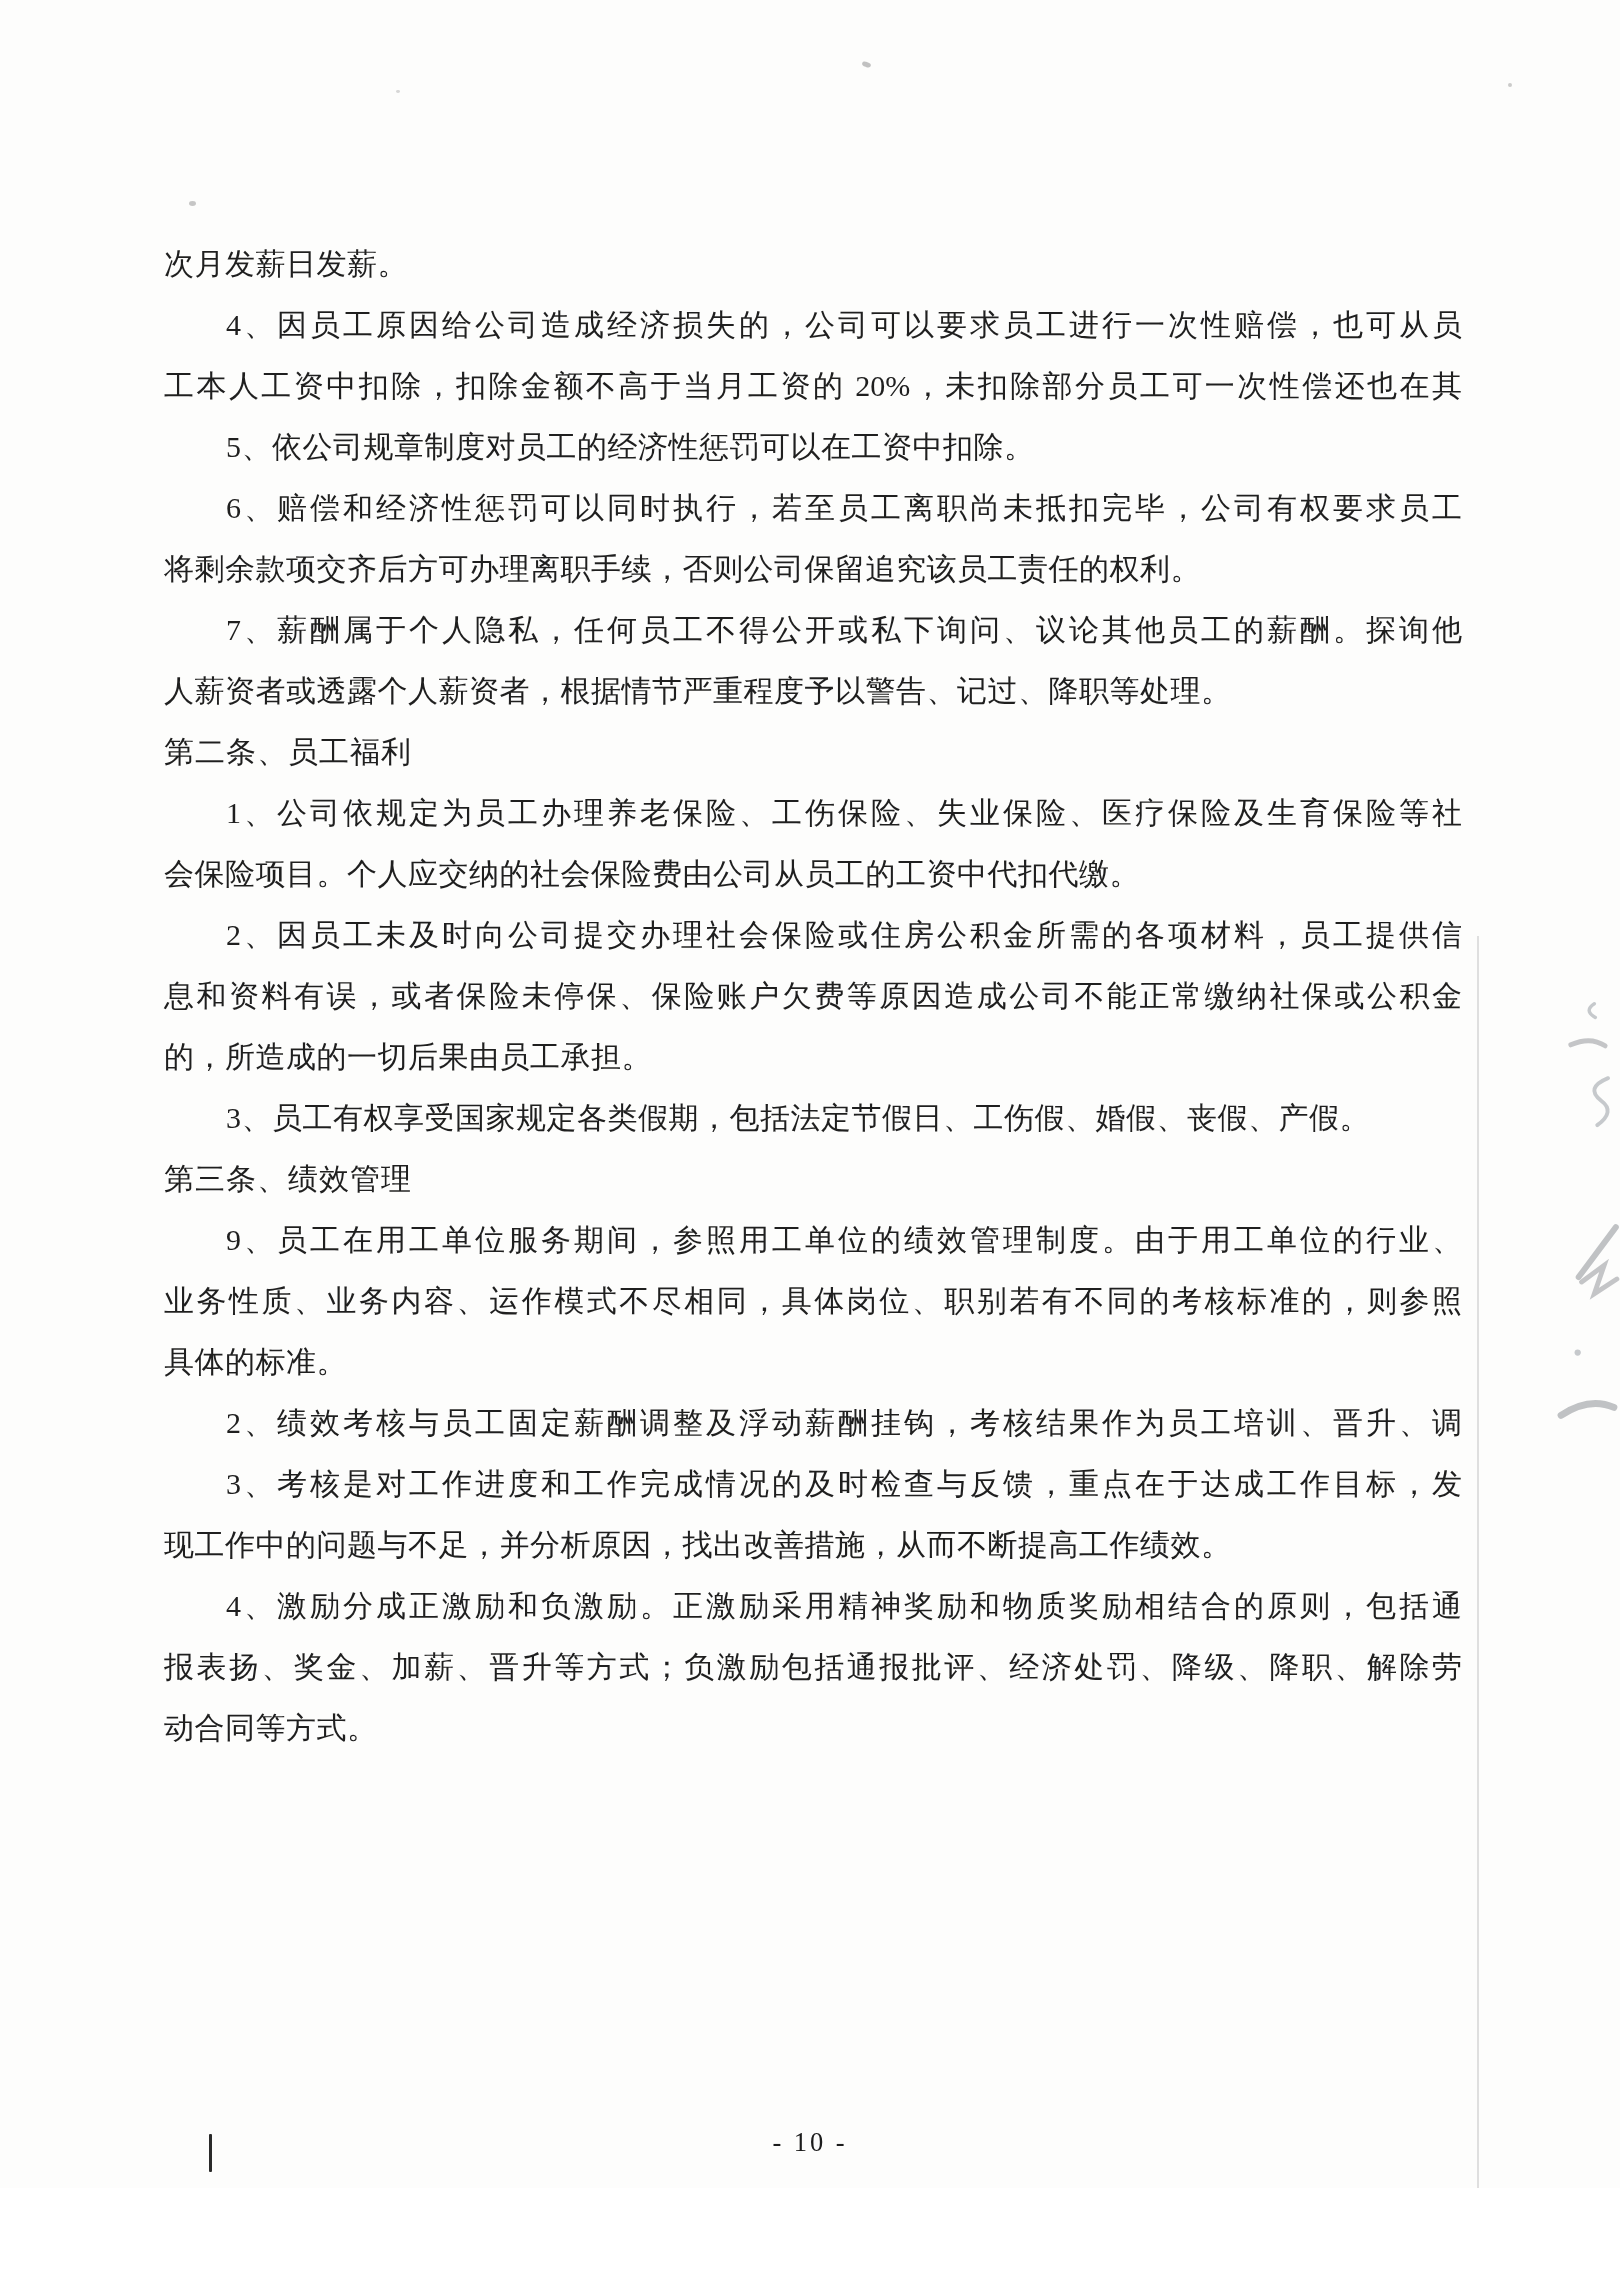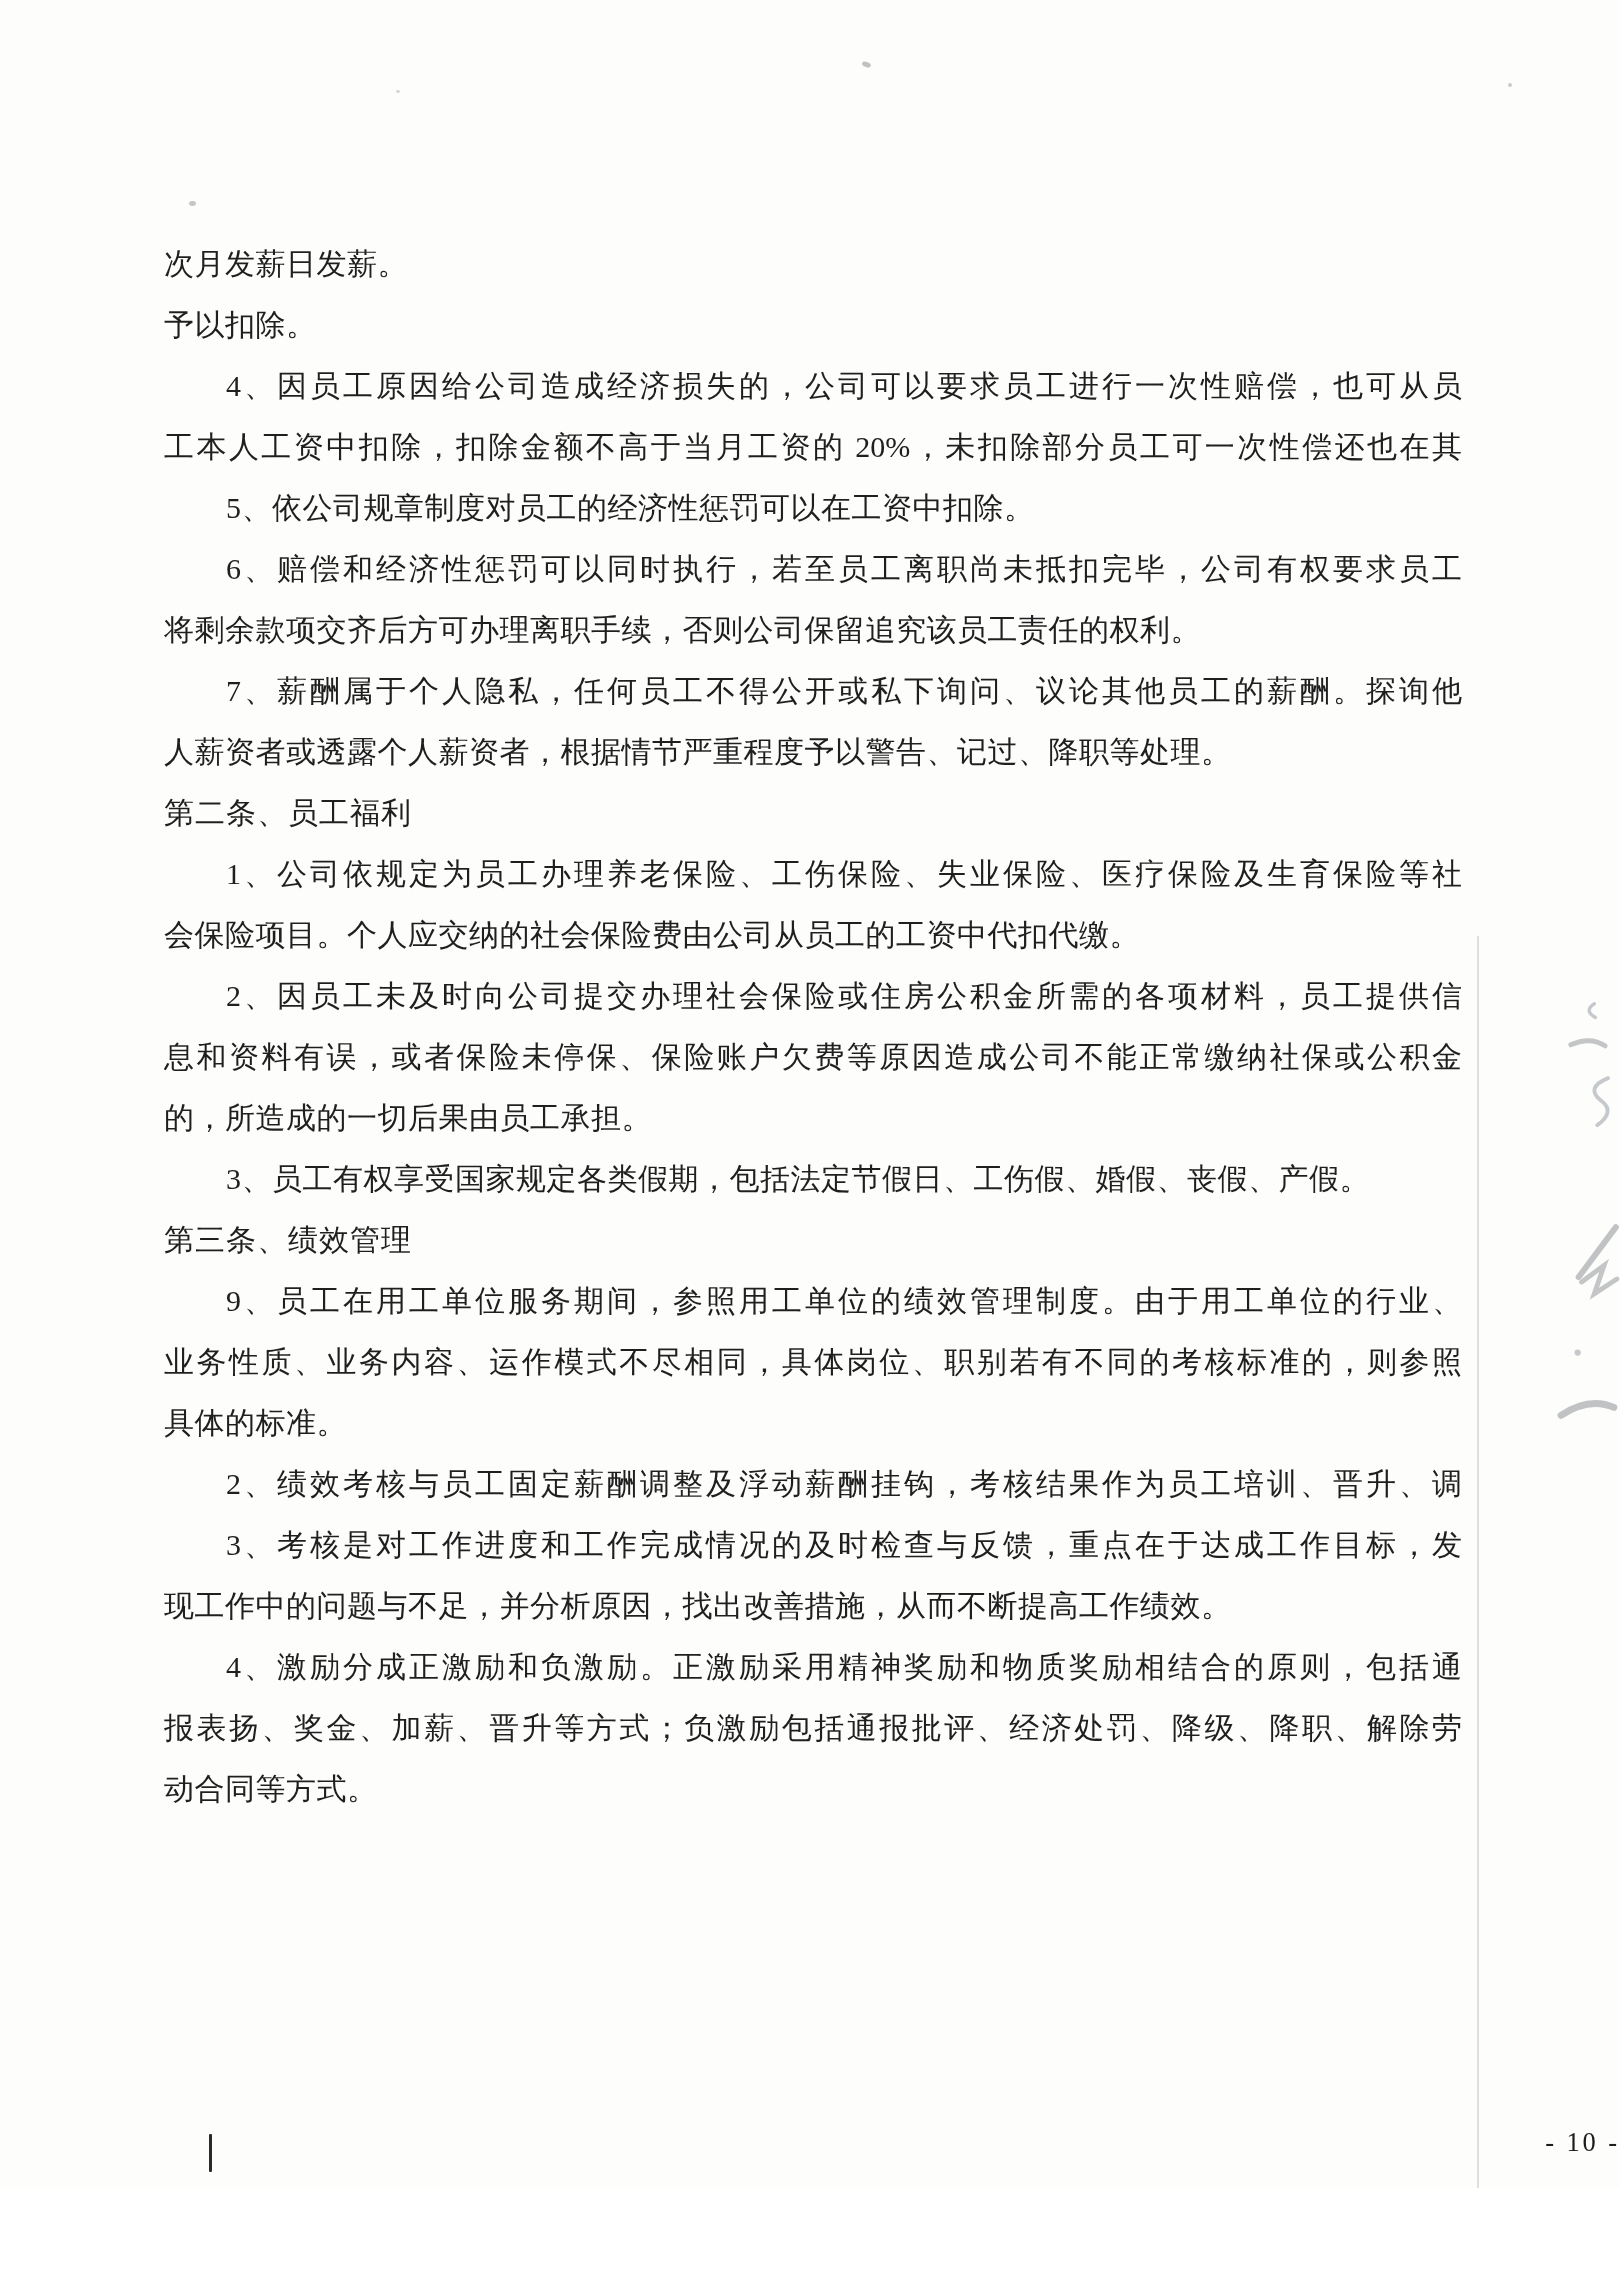--- a/index.html
+++ b/index.html
@@ -38,21 +38,21 @@
   }
   .line.indent { text-indent: 62px; }
   .line.heading { font-weight: 400; letter-spacing: 1px; }
 
   
   .page-number {
     position: absolute;
     top: 2127px;
     left: 0;
     width: 100%;
-    text-align: right;
+    text-align: center;
     font-size: 26.5px;
     letter-spacing: 2.9px;
     color: #1c1c1c;
   }
 
   
   .cursor-bar {
     position: absolute;
     left: 209px;
     top: 2134px;
@@ -85,21 +85,20 @@
   .speck.s4 { left: 396px; top: 90px;  width: 3.9px;  height: 2.9px; opacity: .35; }
   .speck.s5 { left: 635px; top: 2243px; width: 11.8px; height: 3.9px; opacity: .35; background:#b9b9b9; }
 </style>
 </head>
 <body>
 
 <div class="page">
 
   <div class="text-block">
       <div class="line">次月发薪日发薪。</div>
-      <div class="line">予以扣除。</div>
       <div class="line indent justify">4、因员工原因给公司造成经济损失的，公司可以要求员工进行一次性赔偿，也可从员</div>
       <div class="line justify">工本人工资中扣除，扣除金额不高于当月工资的 20%，未扣除部分员工可一次性偿还也在其</div>
       <div class="line indent">5、依公司规章制度对员工的经济性惩罚可以在工资中扣除。</div>
       <div class="line indent justify">6、赔偿和经济性惩罚可以同时执行，若至员工离职尚未抵扣完毕，公司有权要求员工</div>
       <div class="line">将剩余款项交齐后方可办理离职手续，否则公司保留追究该员工责任的权利。</div>
       <div class="line indent justify">7、薪酬属于个人隐私，任何员工不得公开或私下询问、议论其他员工的薪酬。探询他</div>
       <div class="line">人薪资者或透露个人薪资者，根据情节严重程度予以警告、记过、降职等处理。</div>
       <div class="line heading">第二条、员工福利</div>
       <div class="line indent justify">1、公司依规定为员工办理养老保险、工伤保险、失业保险、医疗保险及生育保险等社</div>
       <div class="line">会保险项目。个人应交纳的社会保险费由公司从员工的工资中代扣代缴。</div>

